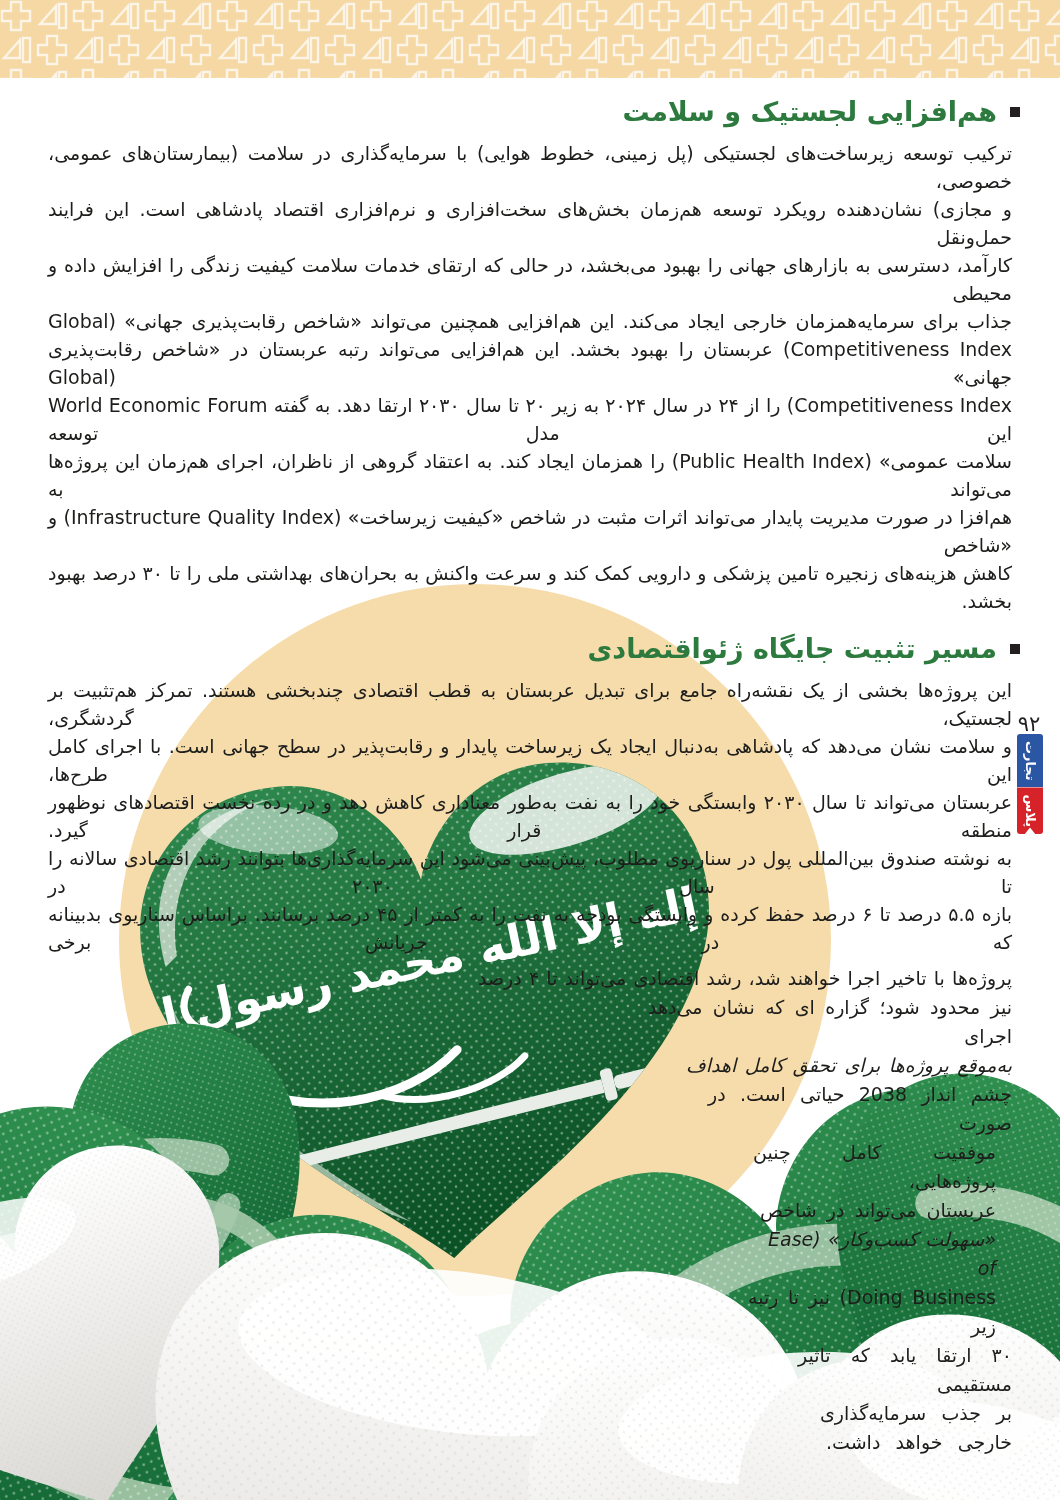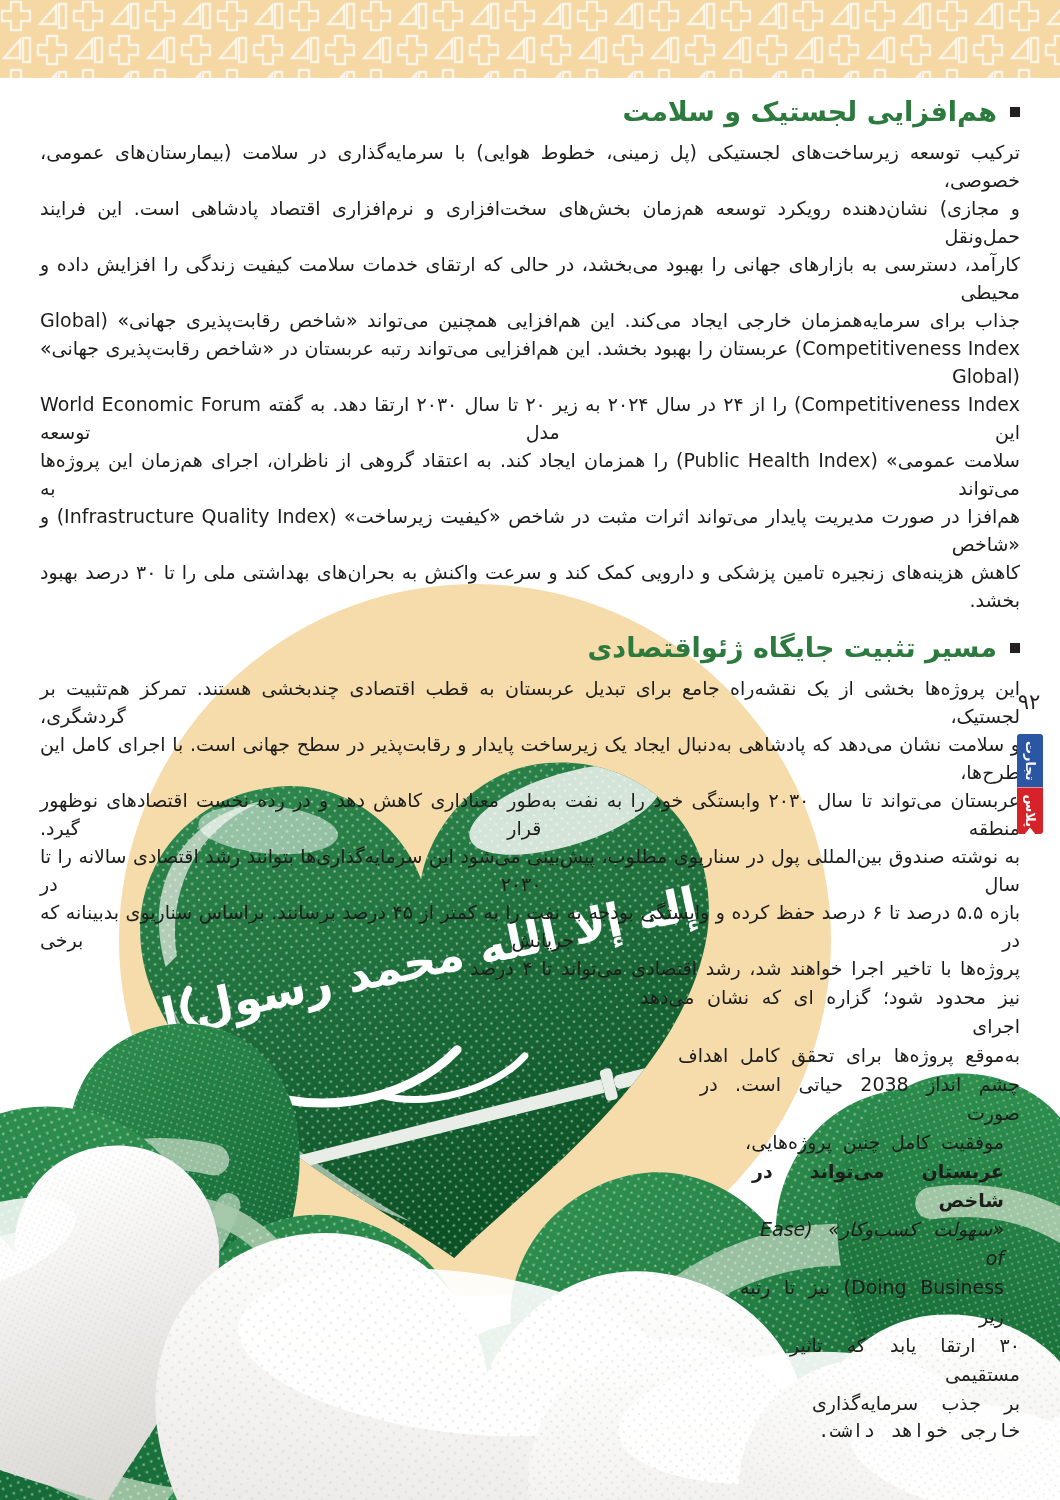--- a/index.html
+++ b/index.html
@@ -9,29 +9,29 @@
     font-family:"DejaVu Sans", sans-serif;direction:rtl;
   }
   .band{position:absolute;top:0;left:0;display:block;}
   .content{position:absolute;top:78px;left:40px;right:40px;z-index:2;}
   .htitle{
     display:flex;align-items:center;justify-content:flex-start;gap:13px;
     color:#2d7a3e;font-size:27px;font-weight:bold;
     margin:15px 0 7px 0;line-height:38px;text-align:right;
   }
   .bullet{width:10px;height:10px;background:#231f20;display:inline-block;flex:0 0 auto;}
-  .para{margin:0;}
+  .para{margin:8px;}
   .line,.wline{
     font-size:19px;line-height:28px;color:#1d1d1b;
     text-align:justify;text-align-last:justify;text-justify:inter-word;
     direction:rtl;
   }
   .wline{line-height:29px;}
   .sidebar-num{
-    position:absolute;top:690px;right:14px;width:34px;z-index:3;
+    position:absolute;top:712px;right:14px;width:34px;z-index:3;
     font-size:21px;color:#231f20;text-align:center;
   }
   .tab-wrap{position:absolute;top:734px;right:16px;width:28px;height:100px;z-index:3;}
   .tab-inner{
     position:absolute;left:50%;top:50%;width:100px;height:26px;
     transform:translate(-50%,-50%) rotate(90deg);
     display:flex;direction:ltr;border-radius:3px;overflow:hidden;
     font-size:13px;font-weight:bold;color:#fff;line-height:26px;
   }
   .tab-a{flex:1.15;background:#2b56a4;text-align:center;}
@@ -214,29 +214,29 @@
     <div class="para">
         <div class="line" dir="rtl">این پروژه‌ها بخشی از یک نقشه‌راه جامع برای تبدیل عربستان به قطب اقتصادی چندبخشی هستند. تمرکز هم‌تثبیت بر لجستیک، گردشگری،</div>
         <div class="line" dir="rtl">و سلامت نشان می‌دهد که پادشاهی به‌دنبال ایجاد یک زیرساخت پایدار و رقابت‌پذیر در سطح جهانی است. با اجرای کامل این طرح‌ها،</div>
         <div class="line" dir="rtl">عربستان می‌تواند تا سال ۲۰۳۰ وابستگی خود را به نفت به‌طور معناداری کاهش دهد و در رده نخست اقتصادهای نوظهور منطقه قرار گیرد.</div>
         <div class="line" dir="rtl">به نوشته صندوق بین‌المللی پول در سناریوی مطلوب، پیش‌بینی می‌شود این سرمایه‌گذاری‌ها بتوانند رشد اقتصادی سالانه را تا سال ۲۰۳۰ در</div>
         <div class="line" dir="rtl">بازه ۵.۵ درصد تا ۶ درصد حفظ کرده و وابستگی بودجه به نفت را به کمتر از ۴۵ درصد برسانند. براساس سناریوی بدبینانه که در جریانش برخی</div>
       </div>
     <div class="para">
         <div class="wline" dir="rtl" style="margin-left: 430px;">پروژه‌ها با تاخیر اجرا خواهند شد، رشد اقتصادی می‌تواند تا ۴ درصد</div>
         <div class="wline" dir="rtl" style="margin-left: 600px;">نیز محدود شود؛ گزاره ای که نشان می‌دهد اجرای</div>
-        <div class="wline" dir="rtl" style="margin-left: 638px;">به‌موقع پروژه‌ها برای تحقق کامل اهداف</div>
+        <div class="wline" dir="rtl" style="margin-left: 638px; font-style: italic;">به‌موقع پروژه‌ها برای تحقق کامل اهداف</div>
         <div class="wline" dir="rtl" style="margin-left: 660px;">چشم انداز 2038 حیاتی است. در صورت</div>
         <div class="wline" dir="rtl" style="margin-left: 705px; margin-right: 16px;">موفقیت کامل چنین پروژه‌هایی،</div>
-        <div class="wline" dir="rtl" style="margin-left: 712px; margin-right: 16px; font-weight: bold;">عربستان می‌تواند در شاخص</div>
+        <div class="wline" dir="rtl" style="margin-left: 712px; margin-right: 16px;">عربستان می‌تواند در شاخص</div>
         <div class="wline" dir="rtl" style="margin-left: 720px; margin-right: 16px; font-style: italic;">«سهولت کسب‌وکار» (Ease of</div>
         <div class="wline" dir="rtl" style="margin-left: 700px; margin-right: 16px;">Doing Business) نیز تا رتبه زیر</div>
         <div class="wline" dir="rtl" style="margin-left: 750px;">۳۰ ارتقا یابد که تاثیر مستقیمی</div>
         <div class="wline" dir="rtl" style="margin-left: 772px;">بر جذب سرمایه‌گذاری</div>
-        <div class="wline" dir="rtl" style="margin-left: 778px; font-family: Liberation Mono, monospace;">خارجی خواهد داشت.</div>
+        <div class="wline" dir="rtl" style="margin-left: 778px;">خارجی خواهد داشت.</div>
       </div>
   </div>
 
   <div class="sidebar-num">۹۲</div>
   <div class="tab-wrap">
     <div class="tab-inner">
       <span class="tab-a">تجارت</span>
       <span class="tab-b">پلاس</span>
     </div>
   </div>

